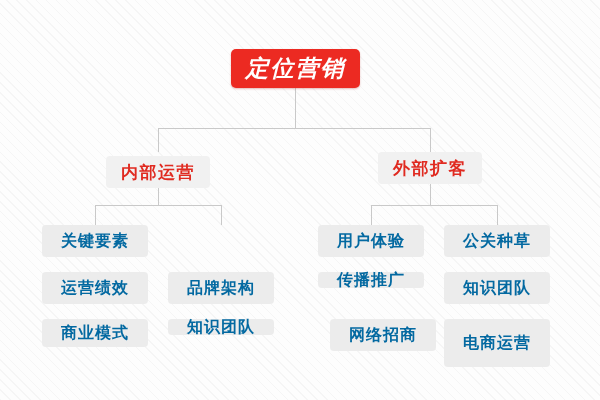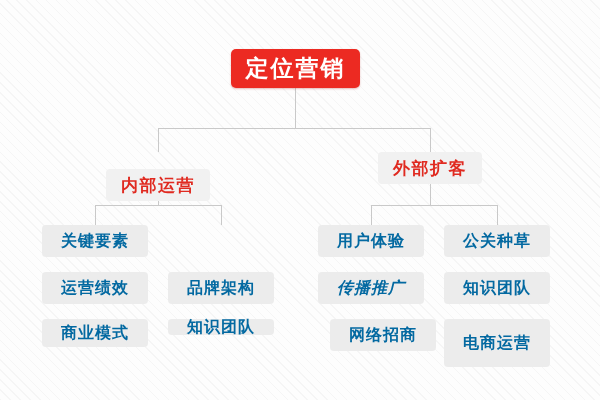--- a/index.html
+++ b/index.html
@@ -88,34 +88,34 @@
   <div class="line v" style="left:158px; top:184px; height:21px;"></div>
   <div class="line h" style="left:95px; top:205px; width:127px;"></div>
   <div class="line v" style="left:95px; top:205px; height:20px;"></div>
   <div class="line v" style="left:221px; top:205px; height:20px;"></div>
 
   <div class="line v" style="left:430px; top:184px; height:21px;"></div>
   <div class="line h" style="left:371px; top:205px; width:126px;"></div>
   <div class="line v" style="left:371px; top:205px; height:20px;"></div>
   <div class="line v" style="left:497px; top:205px; height:20px;"></div>
 
-  <div class="node node-root" style="left:231px; top:49px; width:129px; height:39px;">定位营销</div>
+  <div class="node node-root" style="left:231px; top:49px; width:129px; height:39px;font-style:italic;">定位营销</div>
 
-  <div class="node node-branch" style="left:106px; top:169px; width:104px; height:32px;">内部运营</div>
+  <div class="node node-branch" style="left:106px; top:156px; width:104px; height:32px;">内部运营</div>
 
   <div class="node node-branch" style="left:378px; top:152px; width:104px; height:32px;">外部扩客</div>
 
   <div class="node node-leaf" style="left:42px; top:225px; width:106px; height:32px;">关键要素</div>
   <div class="node node-leaf" style="left:42px; top:272px; width:106px; height:32px;">运营绩效</div>
   <div class="node node-leaf" style="left:42px; top:319px; width:106px; height:28px;">商业模式</div>
 
   <div class="node node-leaf" style="left:168px; top:272px; width:106px; height:32px;">品牌架构</div>
   <div class="node node-leaf" style="left:168px; top:319px; width:106px; height:16px;text-align:right;">知识团队</div>
 
   <div class="node node-leaf" style="left:318px; top:225px; width:106px; height:32px;">用户体验</div>
-  <div class="node node-leaf" style="left:318px; top:272px; width:106px; height:32px;font-style:italic;">传播推广</div>
+  <div class="node node-leaf" style="left:318px; top:272px; width:106px; height:16px;">传播推广</div>
   <div class="node node-leaf" style="left:318px; top:319px; width:106px; height:32px;margin-left:12px;">网络招商</div>
 
   <div class="node node-leaf" style="left:444px; top:225px; width:106px; height:32px;">公关种草</div>
   <div class="node node-leaf" style="left:444px; top:272px; width:106px; height:32px;">知识团队</div>
   <div class="node node-leaf" style="left:444px; top:319px; width:106px; height:48px;">电商运营</div>
 
 </div>
 
 </body></html>

